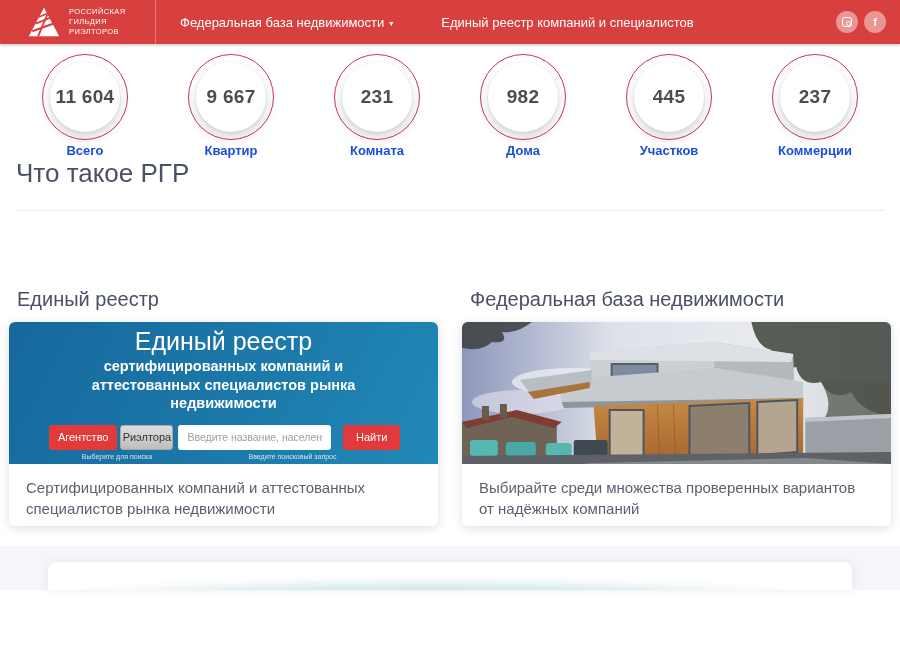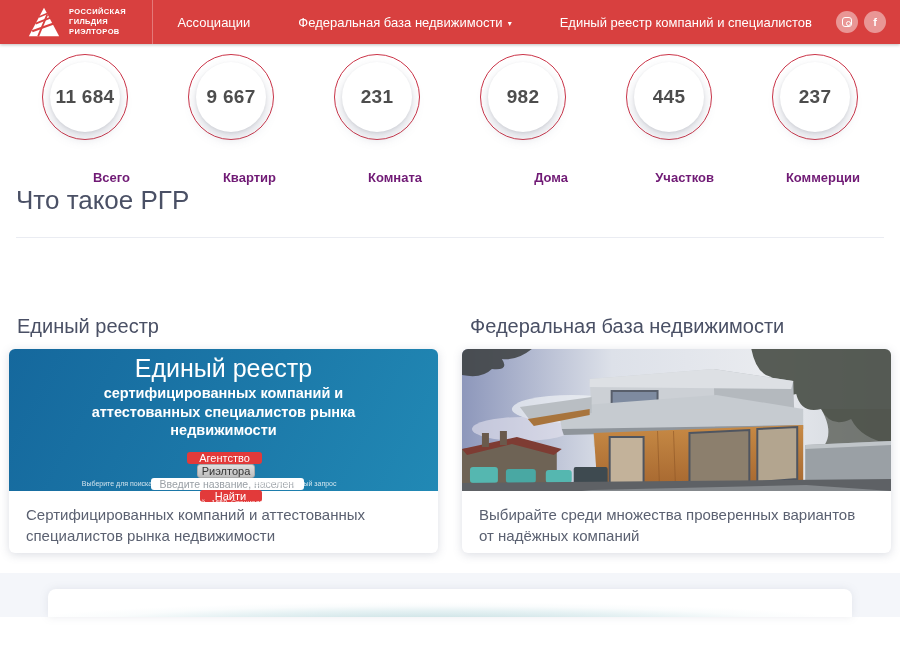--- a/index.html
+++ b/index.html
@@ -6,21 +6,21 @@
   html,body { width:900px; height:658px; overflow:hidden; }
   body { font-family:"Liberation Sans", sans-serif; background:#ffffff; }
   .page { position:relative; width:900px; height:658px; background:#fff; }
 
   
   .header { height:44px; background:#d8403f; display:flex; align-items:center;
             box-shadow:0 1px 3px rgba(0,0,0,0.25); position:relative; z-index:5; }
   .logo-area { width:156px; height:100%; display:flex; align-items:center;
                padding-left:27px; border-right:1px solid rgba(255,255,255,0.3); }
   .logo-mark { width:34px; height:32px; flex:none; }
-  .logo-text { margin-left:8px; color:#fff; font-size:7.5px; font-weight:700;
+  .logo-text { margin-left:8px; color:#fff; font-size:7.5px; font-weight:400;
                line-height:1.35; letter-spacing:0.4px; }
   .nav { display:flex; align-items:center; height:100%; }
   .nav-item { color:#fff; font-size:13px; padding:0 24px; height:100%;
               display:flex; align-items:center; cursor:pointer; white-space:nowrap; }
   .caret { font-size:8px; margin-left:5px; position:relative; top:1px; }
   .social { margin-left:auto; display:flex; gap:6px; margin-right:14px; }
   .social-btn { width:22px; height:22px; border-radius:50%;
                 background:rgba(255,255,255,0.45); display:flex; align-items:center;
                 justify-content:center; color:#fff; font-size:11px; font-weight:700;
                 cursor:pointer; }
@@ -33,41 +33,41 @@
   .stats-section { padding:0 16px; }
   .stats-title { font-size:22px; font-weight:500; color:#4a5065; margin-top:21px; }
   .stats-row { display:flex; justify-content:space-between; padding:0 24px; margin-top:10px; }
   .stat { width:90px; text-align:center; }
   .stat-ring { width:86px; height:86px; border:1.5px solid #cb3448; border-radius:50%;
                display:flex; align-items:center; justify-content:center; margin:0 auto; }
   .stat-inner { width:70px; height:70px; border-radius:50%; background:#fff;
                 box-shadow:0 6px 12px rgba(110,120,145,0.28), 0 1px 3px rgba(0,0,0,0.08);
                 display:flex; align-items:center; justify-content:center;
                 font-size:19px; font-weight:800; color:#4d4d4d; letter-spacing:0.3px; }
-  .stat-label { margin-top:30px; font-size:13px; font-weight:700; color:#701a75;text-align:right; }
+  .stat-label { margin-top:3px; font-size:13px; font-weight:700; color:#1d4ed8; }
 
   
   .about { padding:0 16px; }
   .about-title { font-size:26px; font-weight:400; color:#4a5065; }
   .divider { height:1px; background:#eaecf2; margin:21px 16px 0; }
 
   
   .two-col { display:flex; gap:24px; padding:0 9px; margin-top:77px; }
   .col { flex:1; min-width:0; }
   .col-title { font-size:20px; font-weight:500; color:#4a5065; margin:0 0 11px 8px; }
   .card { background:#fff; border-radius:6px; overflow:hidden;
           box-shadow:0 2px 10px rgba(95,105,130,0.22); }
 
   
   .banner { height:142px; background:linear-gradient(118deg,#15689d 0%,#1c79a9 55%,#2189b5 100%);
             color:#fff; text-align:center; padding-top:5px; }
   .banner-title { font-size:25px; font-weight:400; }
   .banner-sub { font-size:14.5px; font-weight:700; line-height:1.28; max-width:345px;
                 margin:1px auto 0; }
-  .search-row { display:flex; align-items:center; margin:12px 38px 0 40px; height:25px;flex-direction:column; }
+  .search-row { display:flex; align-items:center; margin:12px 38px 0 40px; height:25px; }
   .btn { border:none; border-radius:3px; height:25px; font-size:11px; cursor:pointer;
          font-family:inherit; }
   .btn-red { background:#e23a3a; color:#fff; }
   .btn-agency { width:75px; }
   .btn-realtor { width:58px; margin-left:3px; color:#333;
                  background:linear-gradient(#dedede,#bdbdbd); border:1px solid #aaa; }
   .search-input { flex:1; margin-left:5px; height:25px; border:none; border-radius:3px;
                   font-size:10.5px; padding:0 9px; color:#333; font-family:inherit; }
   .search-input::placeholder { color:#9aa0a6; }
   .btn-find { width:62px; margin-left:12px; font-size:11px; }
@@ -109,23 +109,20 @@
         <line x1="13" y1="36" x2="24" y2="10" stroke="#d8403f" stroke-width="2.2"></line>
       </svg>
       <div class="logo-text">
         <div>РОССИЙСКАЯ</div>
         <div>ГИЛЬДИЯ</div>
         <div>РИЭЛТОРОВ</div>
       </div>
     </div>
     <div class="nav">
       <div class="nav-item">
-        <span>Ассоциации</span>
-      </div>
-      <div class="nav-item">
         <span>Федеральная база недвижимости</span>
         <span class="caret">▾</span>
       </div>
       <div class="nav-item">
         <span>Единый реестр компаний и специалистов</span>
       </div>
     </div>
     <div class="social">
       <div class="social-btn">
         <span class="ig-glyph"></span>
@@ -133,21 +130,21 @@
       <div class="social-btn">
         <span>f</span>
       </div>
     </div>
   </div>
 
   <div class="stats-section">
     <div class="stats-row">
       <div class="stat">
         <div class="stat-ring">
-            <div class="stat-inner">11 684</div>
+            <div class="stat-inner">11 604</div>
           </div>
         <div class="stat-label">Всего</div>
       </div>
       <div class="stat">
         <div class="stat-ring">
             <div class="stat-inner">9 667</div>
           </div>
         <div class="stat-label">Квартир</div>
       </div>
       <div class="stat">

